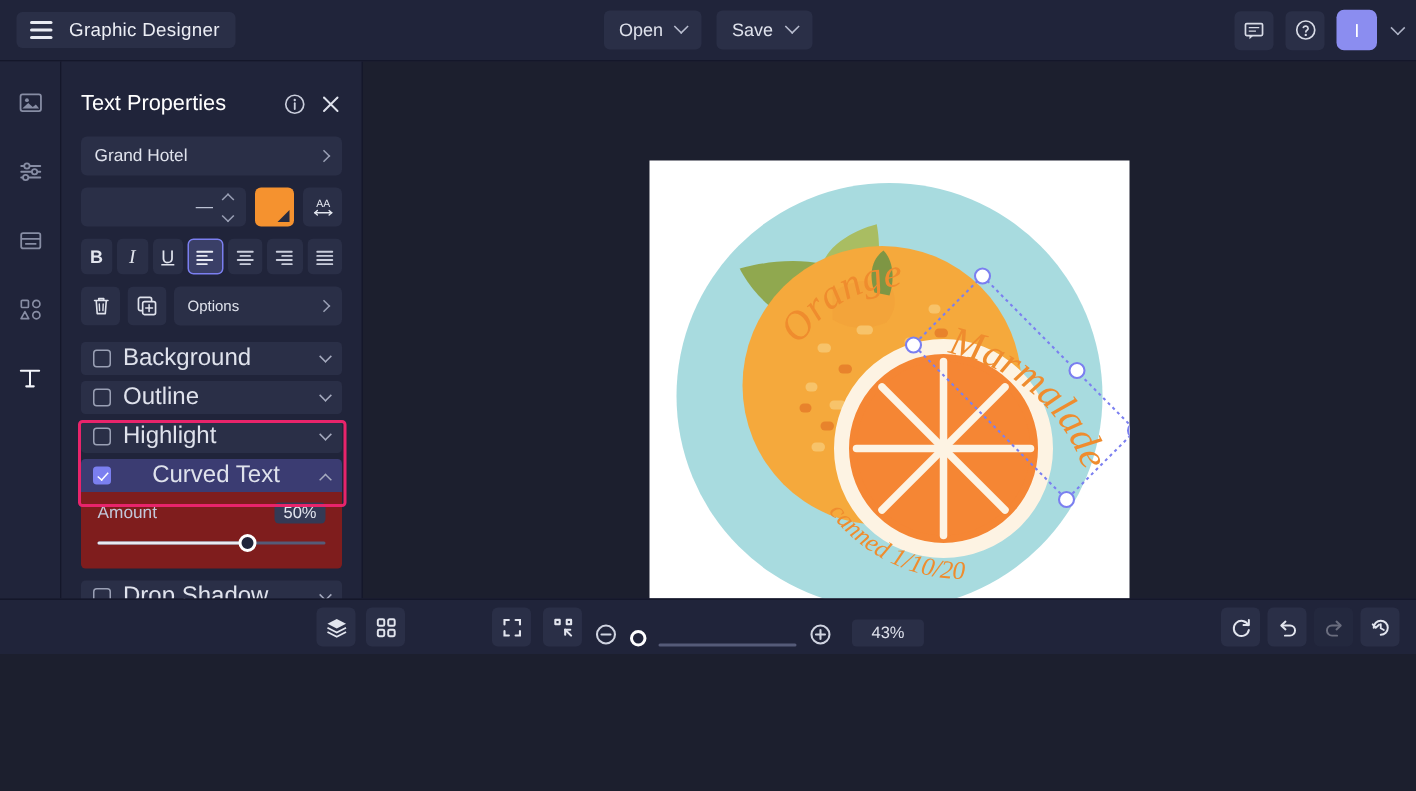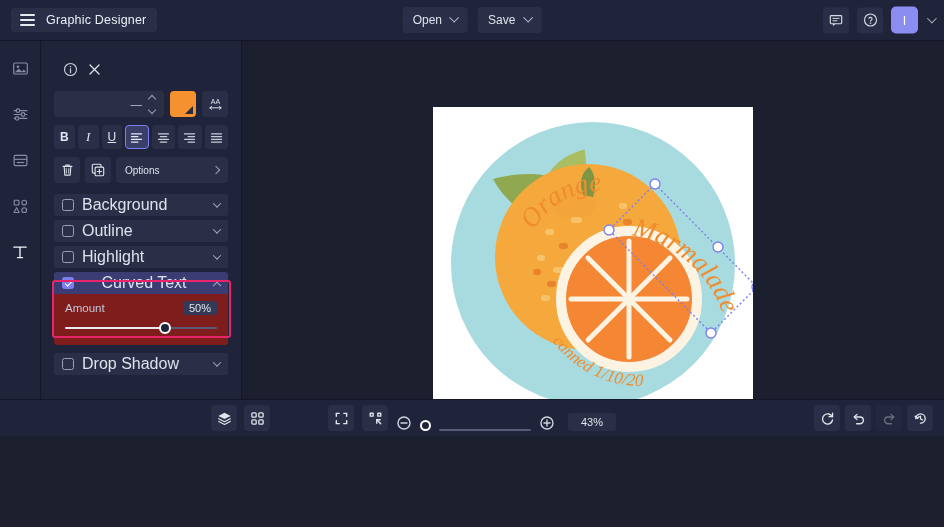--- a/index.html
+++ b/index.html
@@ -356,35 +356,40 @@
       </div>
       <div class="rail-item">
         <svg width="18" height="18" viewBox="0 0 20 20">
           <path d="M3.2 4.6 H16.8 M10 4.6 V16.2 M7.2 16.2 H12.8" fill="none" stroke="#f2f4fa" stroke-width="1.5" stroke-linecap="round"></path>
         </svg>
       </div>
     </div>
 
     <div class="panel">
       <div class="panel-head">
+        <div class="panel-title">Text Properties</div>
         <div class="hicon">
           <svg width="15" height="15" viewBox="0 0 16 16">
             <circle cx="8" cy="8" r="6.4" fill="none" stroke="#c9cddb" stroke-width="1.2"></circle>
             <circle cx="8" cy="5" r=".85" fill="#c9cddb"></circle>
             <line x1="8" y1="7.3" x2="8" y2="11.4" stroke="#c9cddb" stroke-width="1.3" stroke-linecap="round"></line>
           </svg>
         </div>
         <div class="hicon">
           <svg width="15" height="15" viewBox="0 0 16 16">
             <line x1="3.2" y1="3.2" x2="12.8" y2="12.8" stroke="#dfe2ec" stroke-width="1.4" stroke-linecap="round"></line>
             <line x1="12.8" y1="3.2" x2="3.2" y2="12.8" stroke="#dfe2ec" stroke-width="1.4" stroke-linecap="round"></line>
           </svg>
         </div>
       </div>
 
+      <div class="row-field">
+        <span>Grand Hotel</span>
+        <i class="chev-r"></i>
+      </div>
 
       <div class="fontrow">
         <div class="sizebox">
           <span class="val">—</span>
           <span class="spin">
             <i class="up"></i>
             <i class="dn"></i>
           </span>
         </div>
         <div class="swatch"></div>

